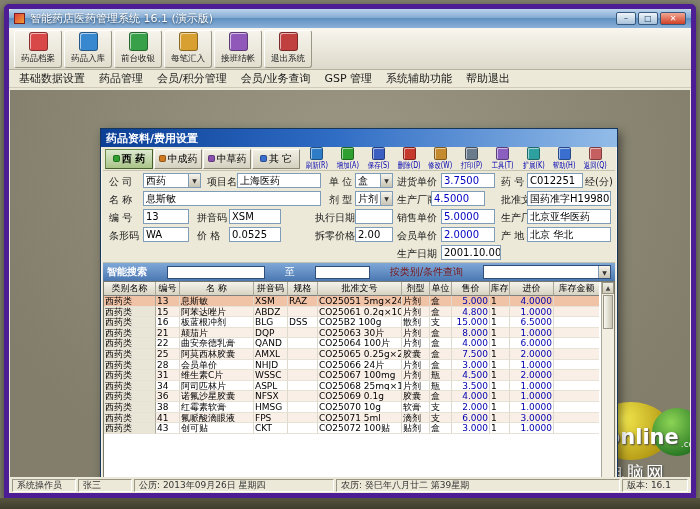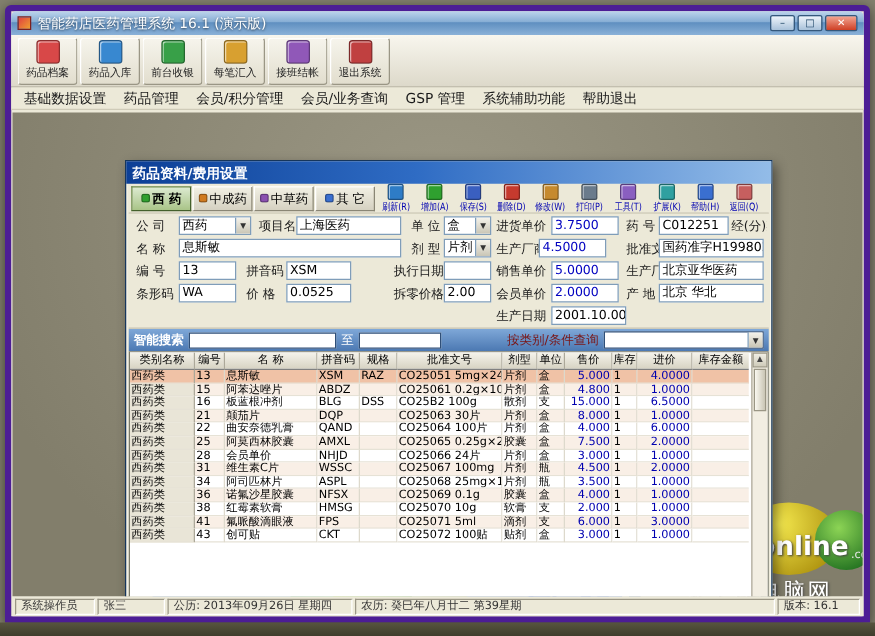--- a/index.html
+++ b/index.html
@@ -55,21 +55,21 @@
 
 #form{height:92px;flex:none;position:relative;border-bottom:1px solid #c6c2b0;overflow:hidden;background:#ece9d8}
 .flabel{position:absolute;height:14px;line-height:14px;font-size:10px;color:#1a1a1a;white-space:nowrap}
 .finput{position:absolute;height:15px;line-height:13px;background:#fff;border:1px solid #7f9db9;padding:0 2px;font-size:10px;color:#000;overflow:hidden;white-space:nowrap}
 .finput.price{color:#0000c0}
 .finput i{font-style:normal}
 .combo{padding-right:13px}
 .arr{position:absolute;right:0;top:0;bottom:0;width:12px;background:linear-gradient(#f5f3eb,#c9c5b5);border-left:1px solid #7f9db9;text-align:center;color:#333}
 .arr::after{content:"▼";font-size:6px;line-height:13px;display:block}
 
-#searchrow{height:18px;flex:none;background:linear-gradient(#7fa8d8,#4b78b2);display:flex;align-items:center;padding:0 4px;gap:4px}
+#searchrow{height:18px;flex:none;background:linear-gradient(#7fa8d8,#4b78b2);display:flex;align-items:center;padding:0 4px;gap:20px}
 .sr-label{font-size:10px;color:#fff;font-weight:bold;white-space:nowrap}
 .sr-input{height:13px;background:#fff;border:1px solid #2f4f78;width:118px}
 .sr-input.sr2{width:66px}
 .sr-to{font-size:10px;color:#fff}
 .sr-filter{margin-left:auto;font-size:10px;color:#7a1515;font-weight:normal;white-space:nowrap}
 .sr-combo{width:128px;height:14px;background:#fff;border:1px solid #2f4f78;position:relative;flex:none}
 
 #tablewrap{flex:1;min-height:0;border:1px solid #7a7a6a;background:#fff;display:flex}
 #tgrid{flex:1;overflow:hidden;background:#fff}
 #thead{display:flex;height:14px}
@@ -91,21 +91,21 @@
 .sbtn.left::after{content:"◄";line-height:10px}.sbtn.right::after{content:"►";line-height:10px}
 .sthumb{margin:1px;height:34px;background:linear-gradient(90deg,#faf8f0,#c9c5b4);border:1px solid #9a9685;flex:none}
 #vscroll .spacer{flex:1}
 #hscroll{height:12px;flex:none;background:#f2eee2;border:1px solid #9a9685;border-top:none;display:flex}
 .hthumb{margin:1px;width:78px;background:linear-gradient(#faf8f0,#c9c5b4);border:1px solid #9a9685;flex:none}
 #hscroll .spacer{flex:1}
 
 
 #statusbar{position:absolute;left:1px;right:1px;bottom:0;height:15px;background:#ece9d8;display:flex;gap:2px;padding:1px 2px;z-index:6}
 .sb-panel{border:1px solid;border-color:#9a9685 #fff #fff #9a9685;font-size:9px;line-height:11px;padding:0 4px;color:#333;white-space:nowrap;overflow:hidden}
-.sb0{width:64px}.sb1{width:54px}.sb2{width:148px}.sb3{flex:1}.sb4{width:66px}
+.sb0{width:64px}.sb1{width:54px}.sb2{width:200px}.sb3{flex:1}.sb4{width:66px}
 #bottom-strip{position:absolute;left:0;right:0;bottom:0;height:11px;background:linear-gradient(#57553f,#3e3d2c)}
 </style>
 </head>
 <body>
 
 <div id="main-window">
   <div id="titlebar">
     <span id="title-icon"></span>
     <span id="title-text">智能药店医药管理系统 16.1 (演示版)</span>
     <span class="win-btns">

